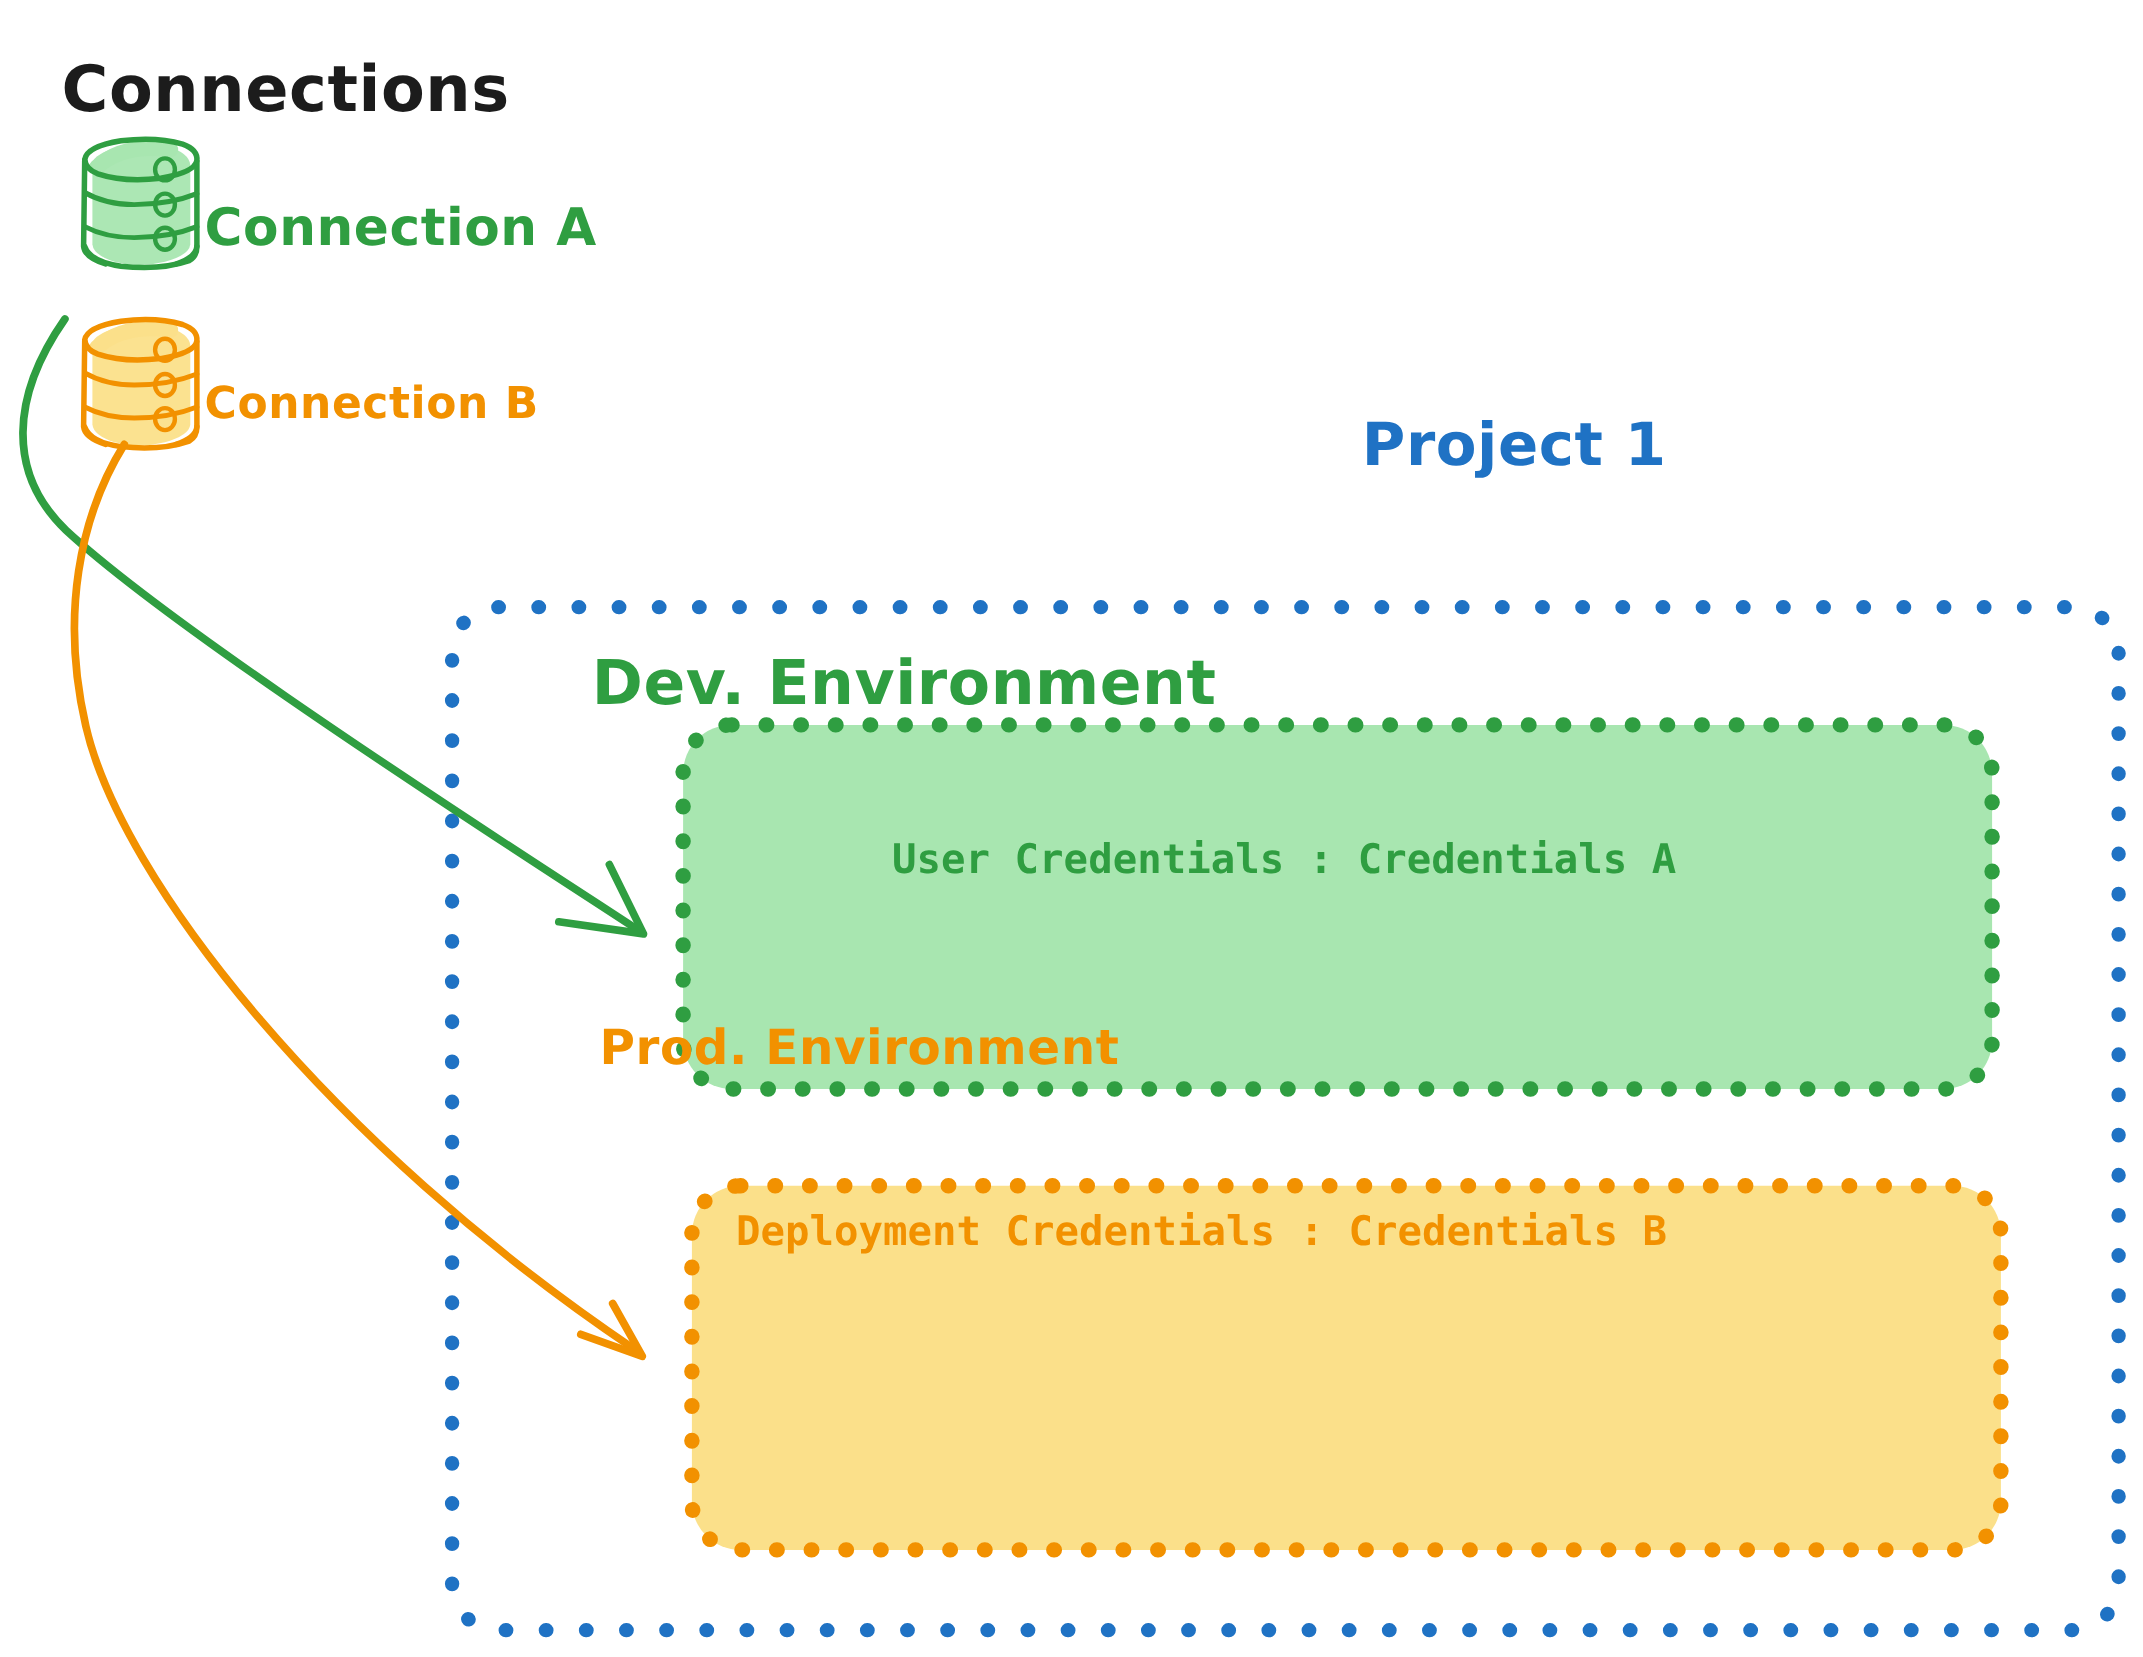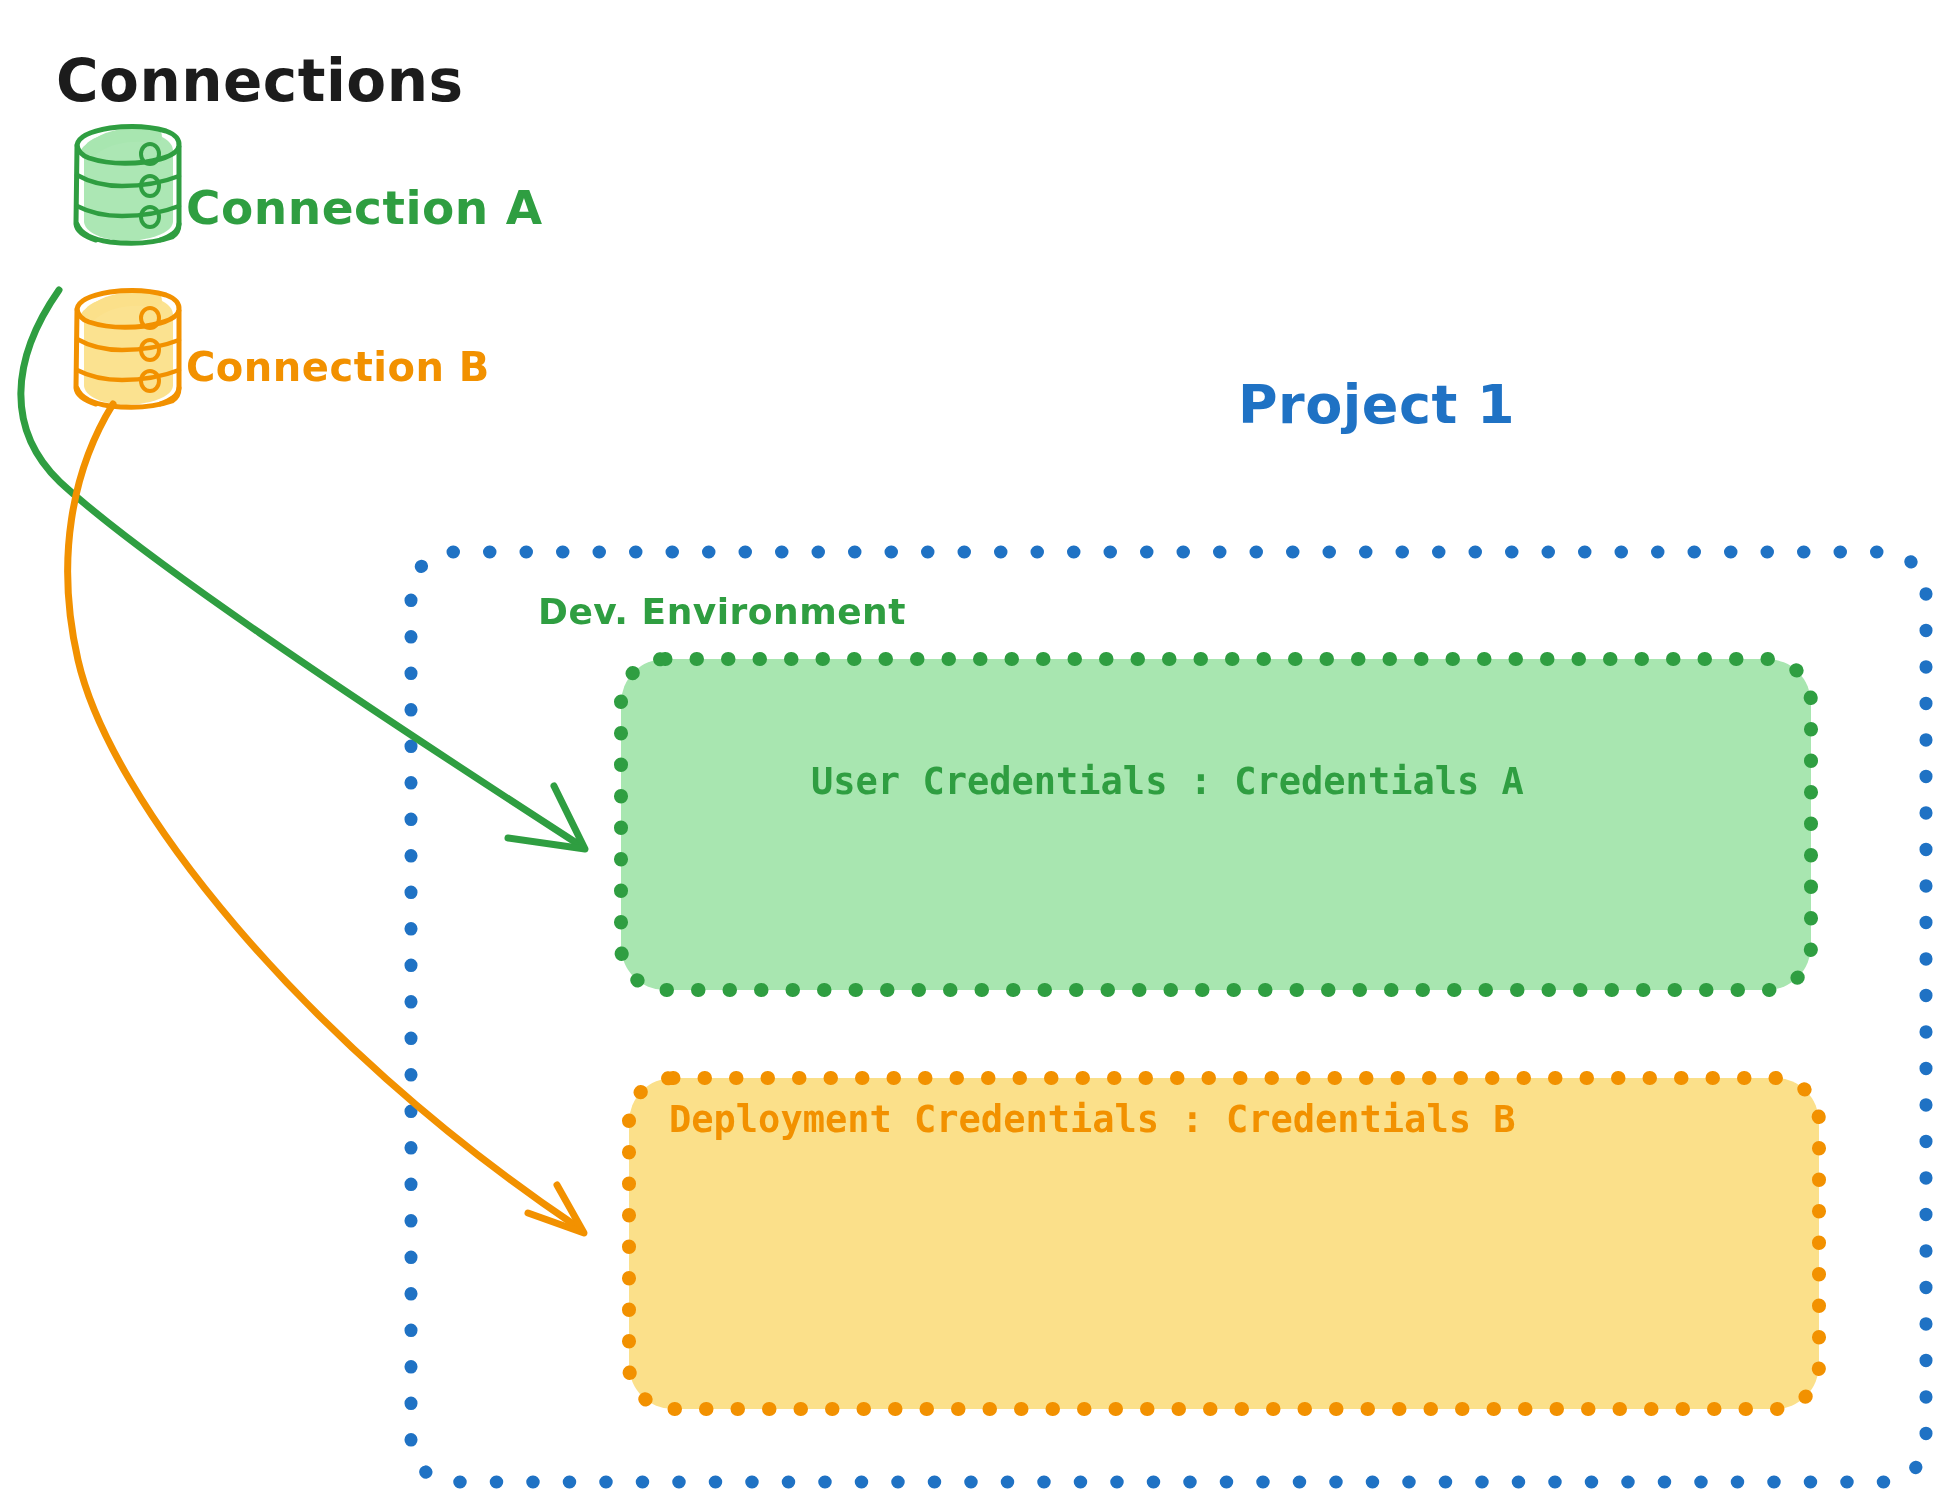--- a/index.html
+++ b/index.html
@@ -59,21 +59,21 @@
   }
   #label-project-1 {
     left: 1238px;
     top: 340px;
     font-size: 54px;
     color: #1f72c4;
   }
   #label-dev-env {
     left: 538px;
     top: 556px;
-    font-size: 36px;
+    font-size: 56px;
     color: #2f9e41;
   }
   #label-prod-env {
     left: 545px;
     top: 893px;
     font-size: 44px;
     color: #f29100;
   }
   #text-dev-credentials {
     left: 811px;
@@ -168,16 +168,17 @@
   <div class="txt hand" id="label-connection-a">Connection A</div>
 
   <div class="txt hand" id="label-connection-b">Connection B</div>
 
   <div class="txt hand" id="label-project-1">Project 1</div>
 
   <div class="txt hand" id="label-dev-env">Dev. Environment</div>
 
   <div class="txt mono" id="text-dev-credentials">User Credentials : Credentials A</div>
 
+  <div class="txt hand" id="label-prod-env">Prod. Environment</div>
 
   <div class="txt mono" id="text-prod-credentials">Deployment Credentials : Credentials B</div>
 
 </div>
 
 </body></html>

